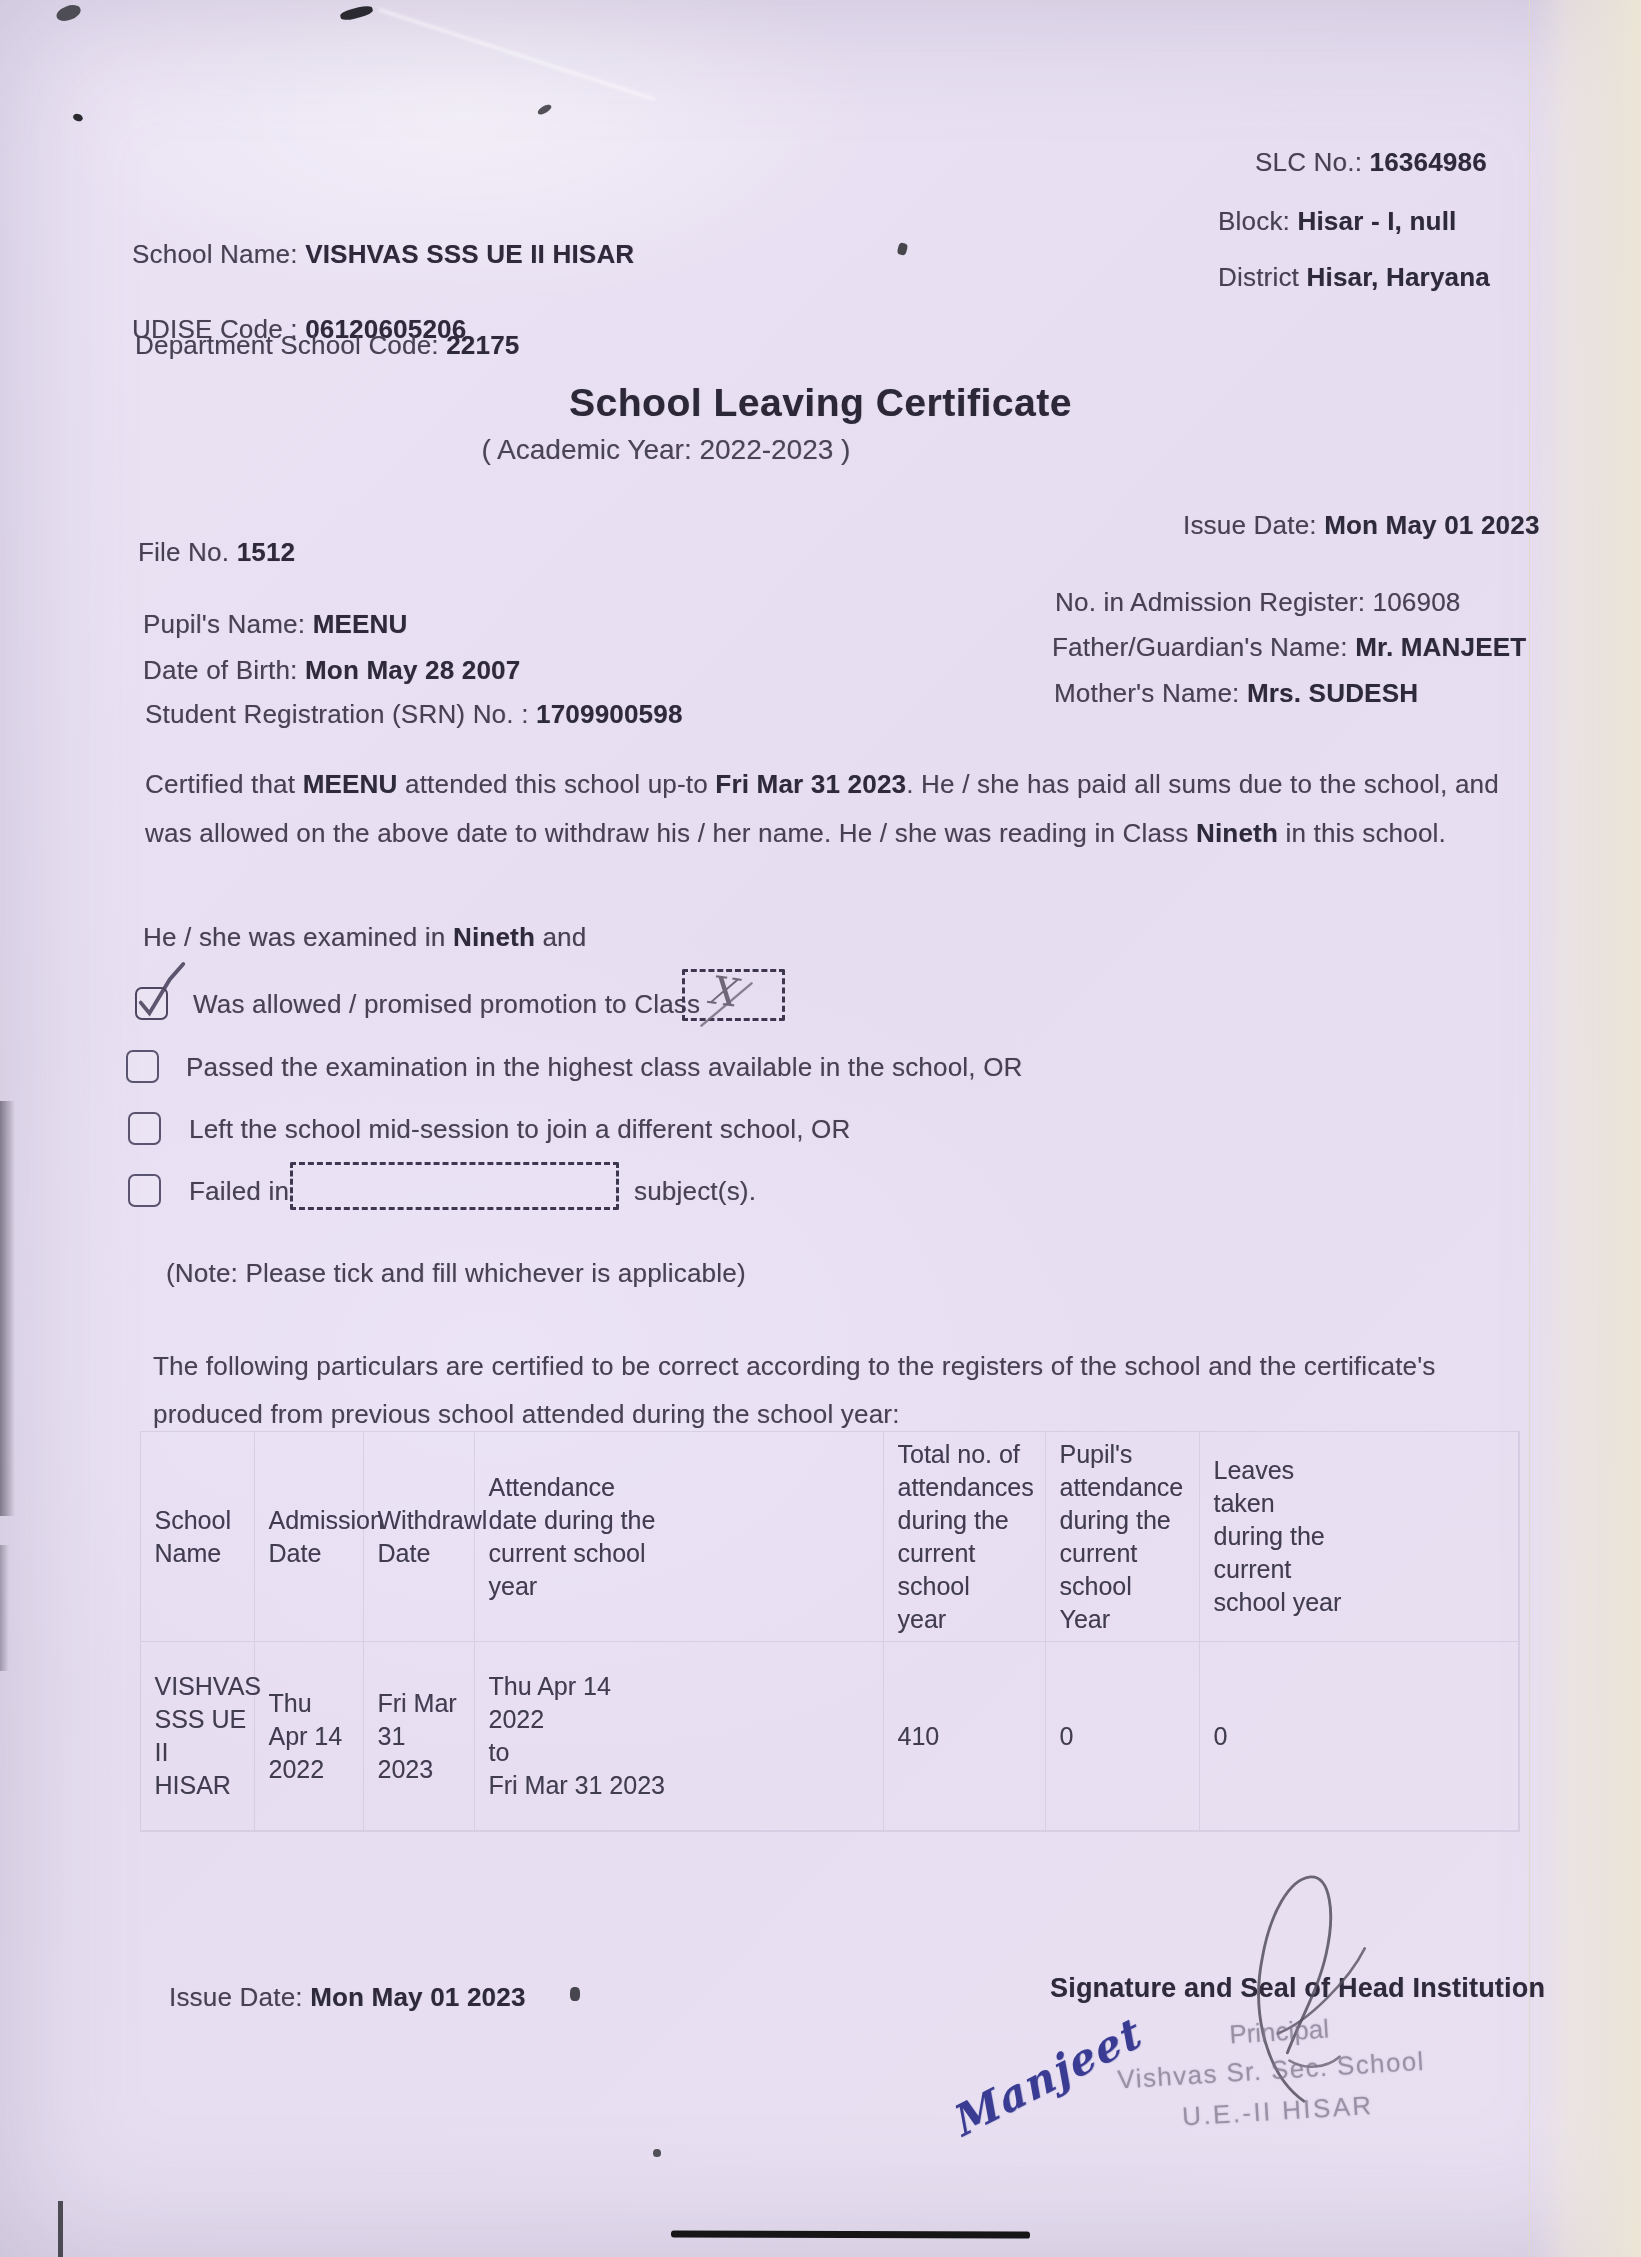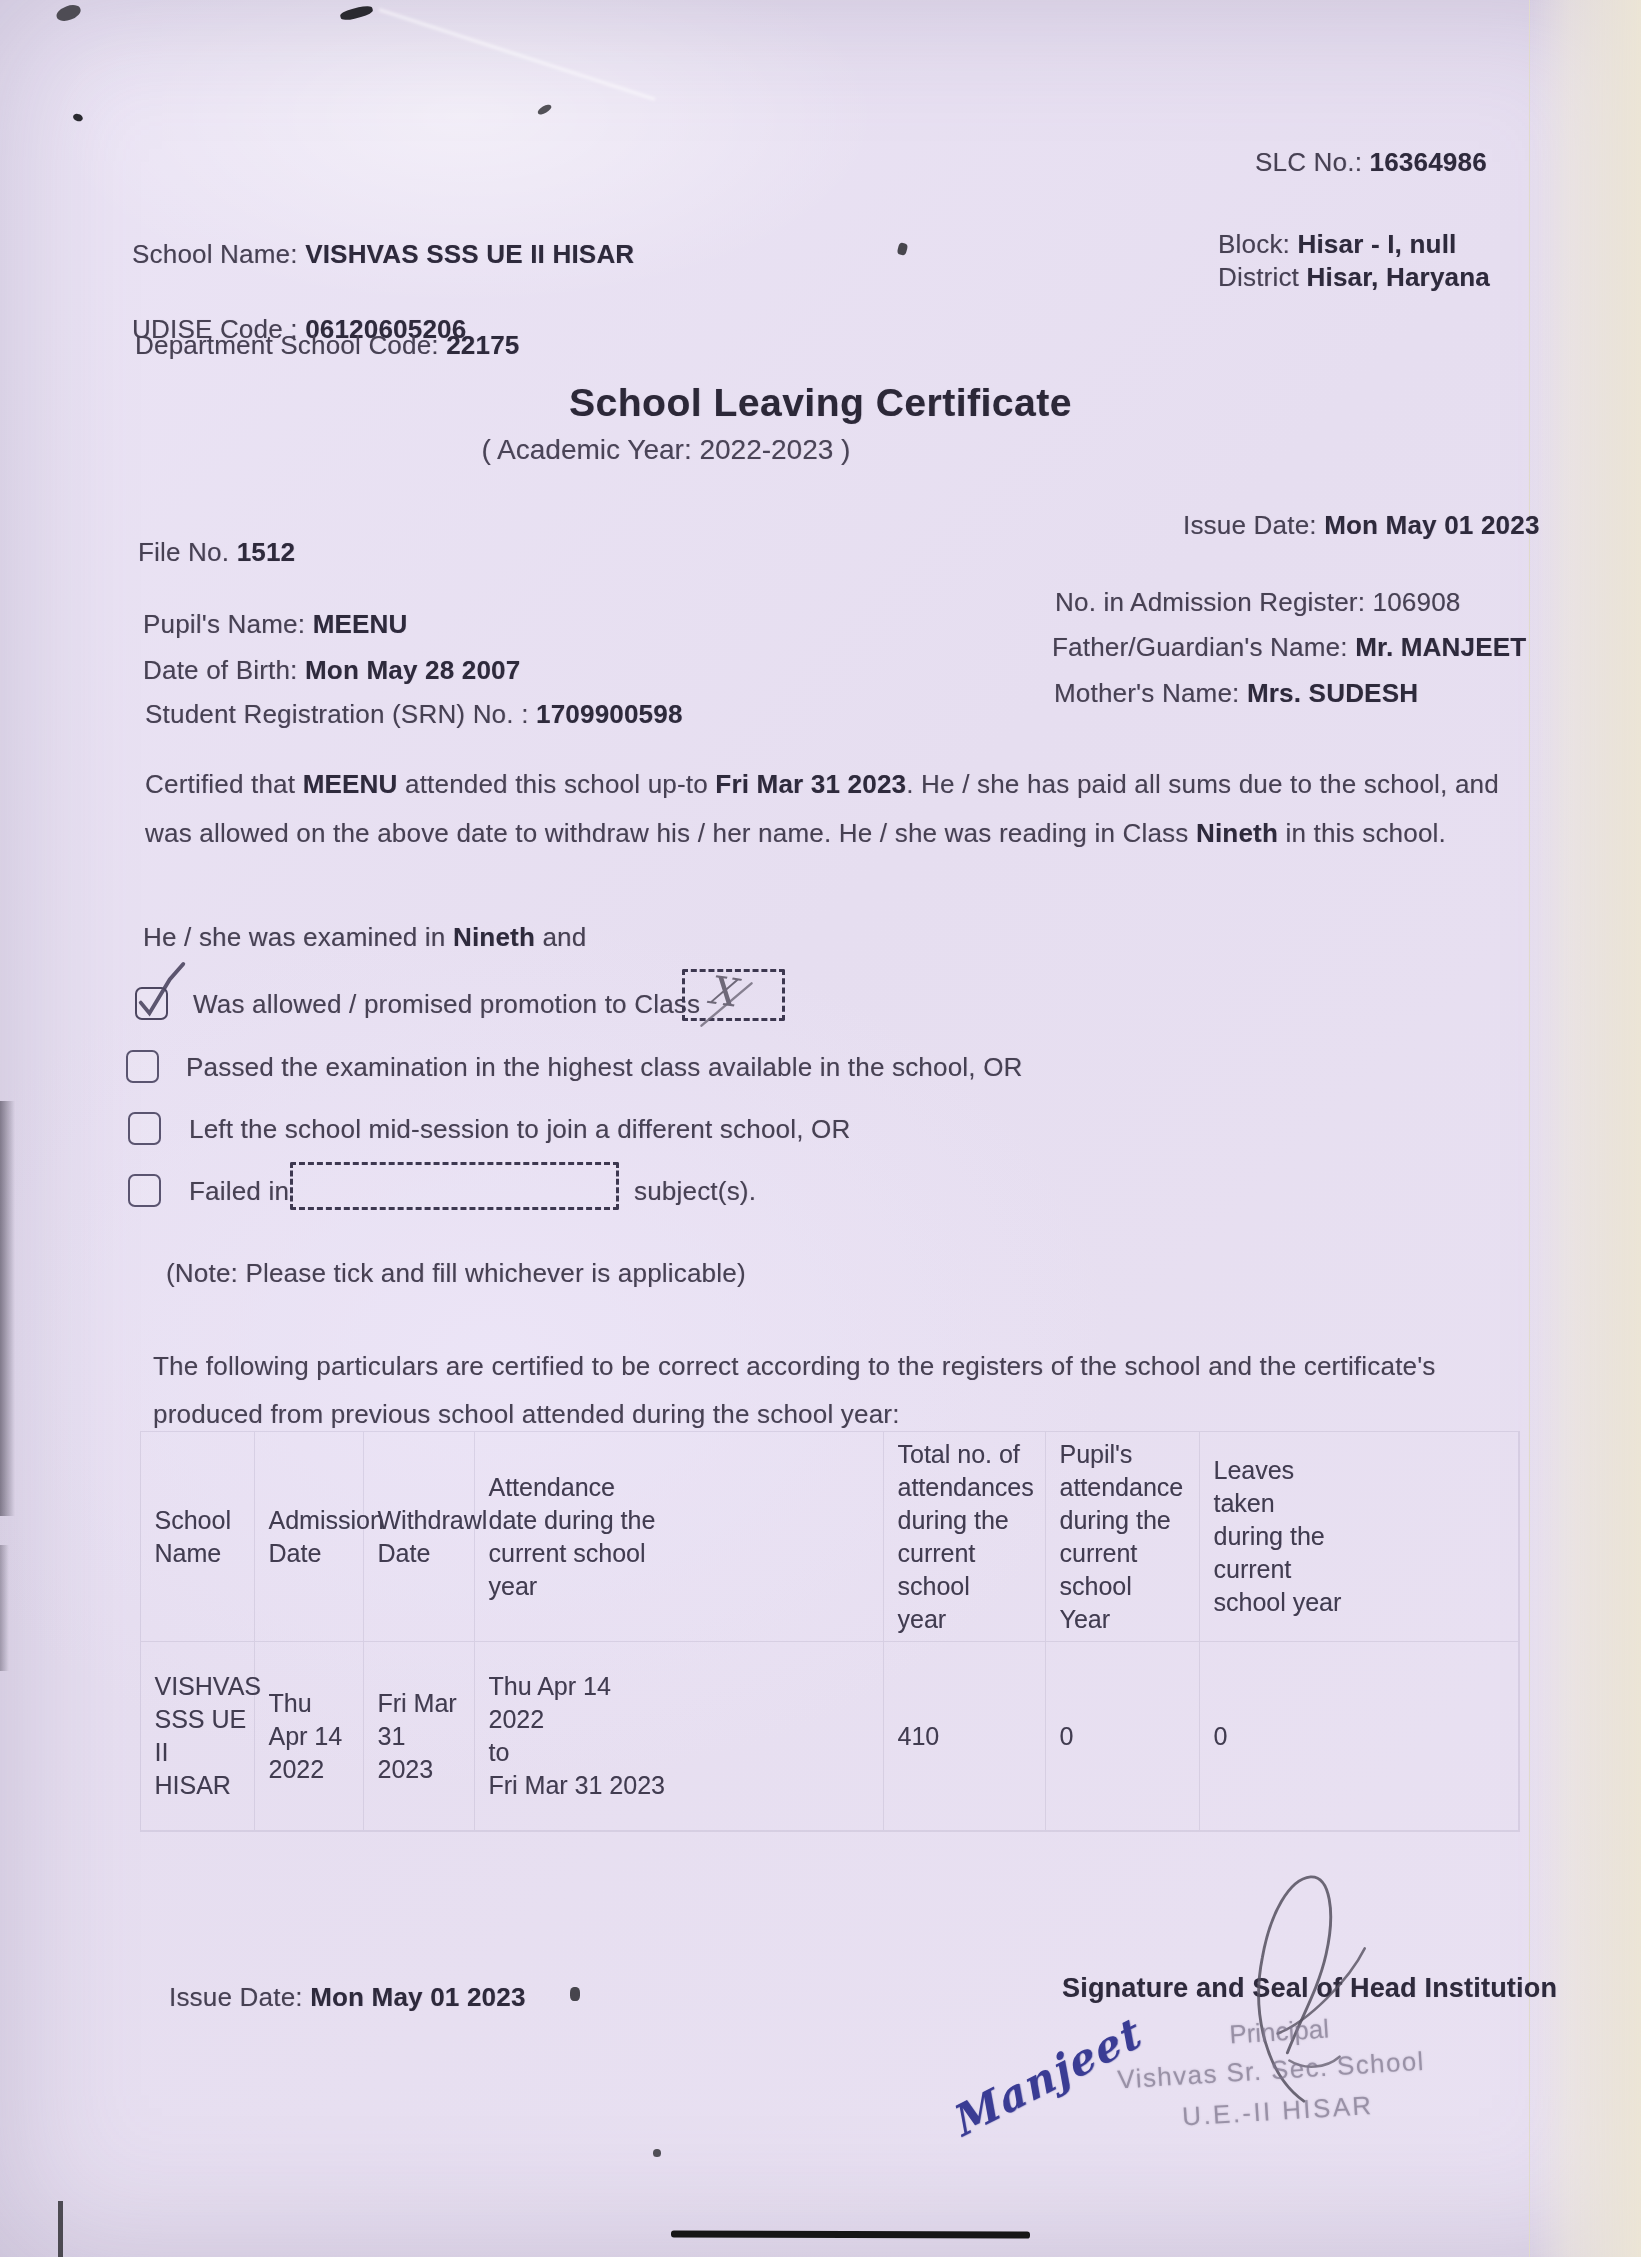--- a/index.html
+++ b/index.html
@@ -77,21 +77,21 @@
   <div class="speck" style="left:898px; top:243px; width:8.7px; height:11.6px; border-radius:40%; transform:rotate(15deg); opacity:.85;"></div>
   <div class="speck" style="left:570px; top:1987px; width:9.7px; height:13.5px; border-radius:40%; opacity:.85;"></div>
   <div class="speck" style="left:653px; top:2149px; width:7.7px; height:7.7px; opacity:.8;"></div>
   <div class="bottom-line"></div>
   <div class="bl-line"></div>
 
   <div class="t" style="left:1255px; top:147px;">
     <span>SLC No.:</span>
     <span class="b">16364986</span>
   </div>
-  <div class="t" style="left:1218px; top:229px;">
+  <div class="t" style="left:1218px; top:206px;">
     <span>Block:</span>
     <span class="b">Hisar - I, null</span>
   </div>
   <div class="t" style="left:1218px; top:262px;">
     <span>District</span>
     <span class="b">Hisar, Haryana</span>
   </div>
 
   <div class="t" style="left:132px; top:239px;">
     <span>School Name:</span>
@@ -217,21 +217,21 @@
 Fri Mar 31 2023</div>
     <div class="cell">410</div>
     <div class="cell">0</div>
     <div class="cell">0</div>
   </div>
 
   <div class="t" style="left:169px; top:1982px;">
     <span>Issue Date:</span>
     <span class="b">Mon May 01 2023</span>
   </div>
-  <div class="t b" style="left:1050px; top:1973px; font-size:27px;margin-left:12px;">Signature and Seal of Head Institution</div>
+  <div class="t b" style="left:1050px; top:1973px; font-size:27px;">Signature and Seal of Head Institution</div>
 
   <svg class="flourish" width="203" height="237" viewBox="0 0 210 245">
     <path d="M95,238 C58,212 40,150 52,90 C60,44 80,8 102,6 C122,5 128,42 118,86 C110,122 92,152 78,188" fill="none" stroke="#55505f" stroke-width="3" stroke-linecap="round" opacity="0.85"></path>
     <path d="M68,168 C100,156 142,112 158,80" fill="none" stroke="#55505f" stroke-width="2.6" stroke-linecap="round" opacity="0.8"></path>
     <path d="M80,196 C96,206 118,204 132,192" fill="none" stroke="#55505f" stroke-width="2.6" stroke-linecap="round" opacity="0.7"></path>
   </svg>
 
   <div class="stamp">
     <span style="left:122px; top:5.8px;">Principal</span>
     <span style="left:7.7px; top:44px; letter-spacing:1.4px;">Vishvas Sr. Sec. School</span>

